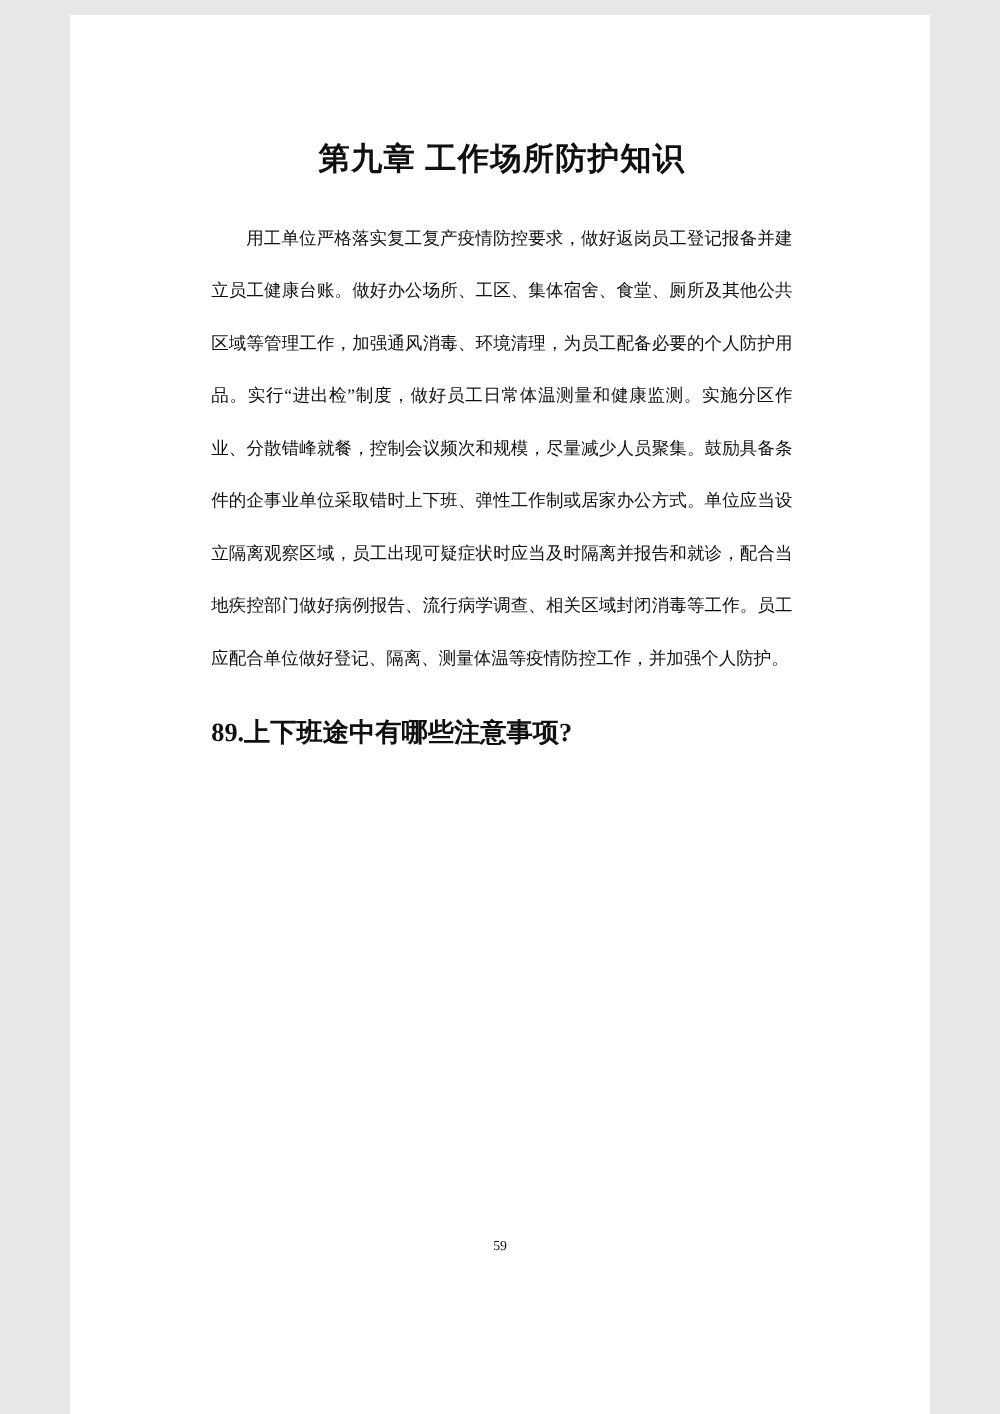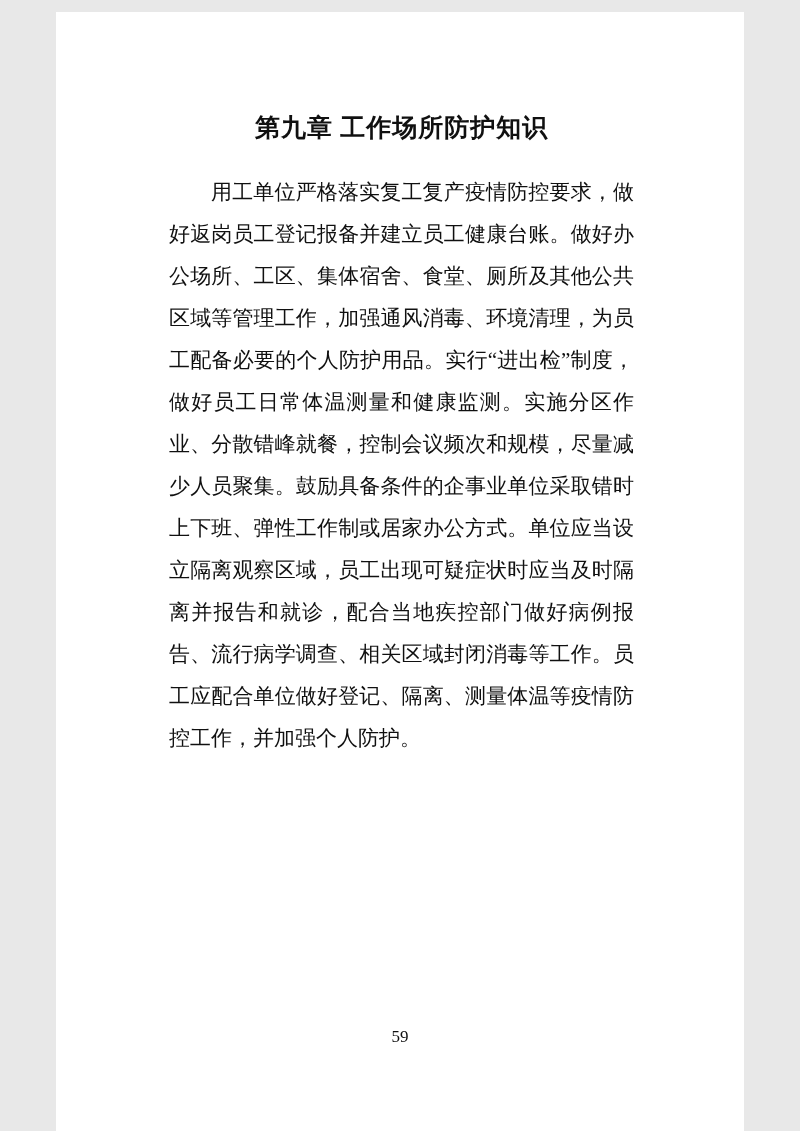--- a/index.html
+++ b/index.html
@@ -33,49 +33,50 @@
     margin: 0;
     font-size: 21px;
     line-height: 30px;
     font-weight: bold;
     text-align: left;
   }
   .heading-88 { margin-top: 32px; }
   .heading-89 { margin-top: 22px; }
   .qa-paragraph {
     margin: 26px 0 0 0;
-    font-size: 21px;
+    font-size: 14px;
     text-align: justify;
     text-indent: 2em;
     word-break: break-all;
   }
   .para-88 { line-height: 42px; }
   .para-89 { line-height: 36px; }
   .page-number {
     position: absolute;
-    top: 1016px;
+    top: 976px;
     left: 0;
     width: 100%;
     text-align: center;
-    font-size: 17px;
+    font-size: 11px;
     line-height: 18px;
     color: #101010;
   }
 </style>
 </head>
 <body>
 
 <div class="page">
   <div class="content">
 
     <h1 class="doc-title">第九章 工作场所防护知识</h1>
 
     <section>
       <p class="qa-paragraph para-88">用工单位严格落实复工复产疫情防控要求，做好返岗员工登记报备并建立员工健康台账。做好办公场所、工区、集体宿舍、食堂、厕所及其他公共区域等管理工作，加强通风消毒、环境清理，为员工配备必要的个人防护用品。实行“进出检”制度，做好员工日常体温测量和健康监测。实施分区作业、分散错峰就餐，控制会议频次和规模，尽量减少人员聚集。鼓励具备条件的企事业单位采取错时上下班、弹性工作制或居家办公方式。单位应当设立隔离观察区域，员工出现可疑症状时应当及时隔离并报告和就诊，配合当地疾控部门做好病例报告、流行病学调查、相关区域封闭消毒等工作。员工应配合单位做好登记、隔离、测量体温等疫情防控工作，并加强个人防护。</p>
     </section>
 
     <section>
+      <h2 class="qa-heading heading-89">89.上下班途中有哪些注意事项?</h2>
     </section>
 
   </div>
 
   <div class="page-number">59</div>
 </div>
 
 </body></html>

